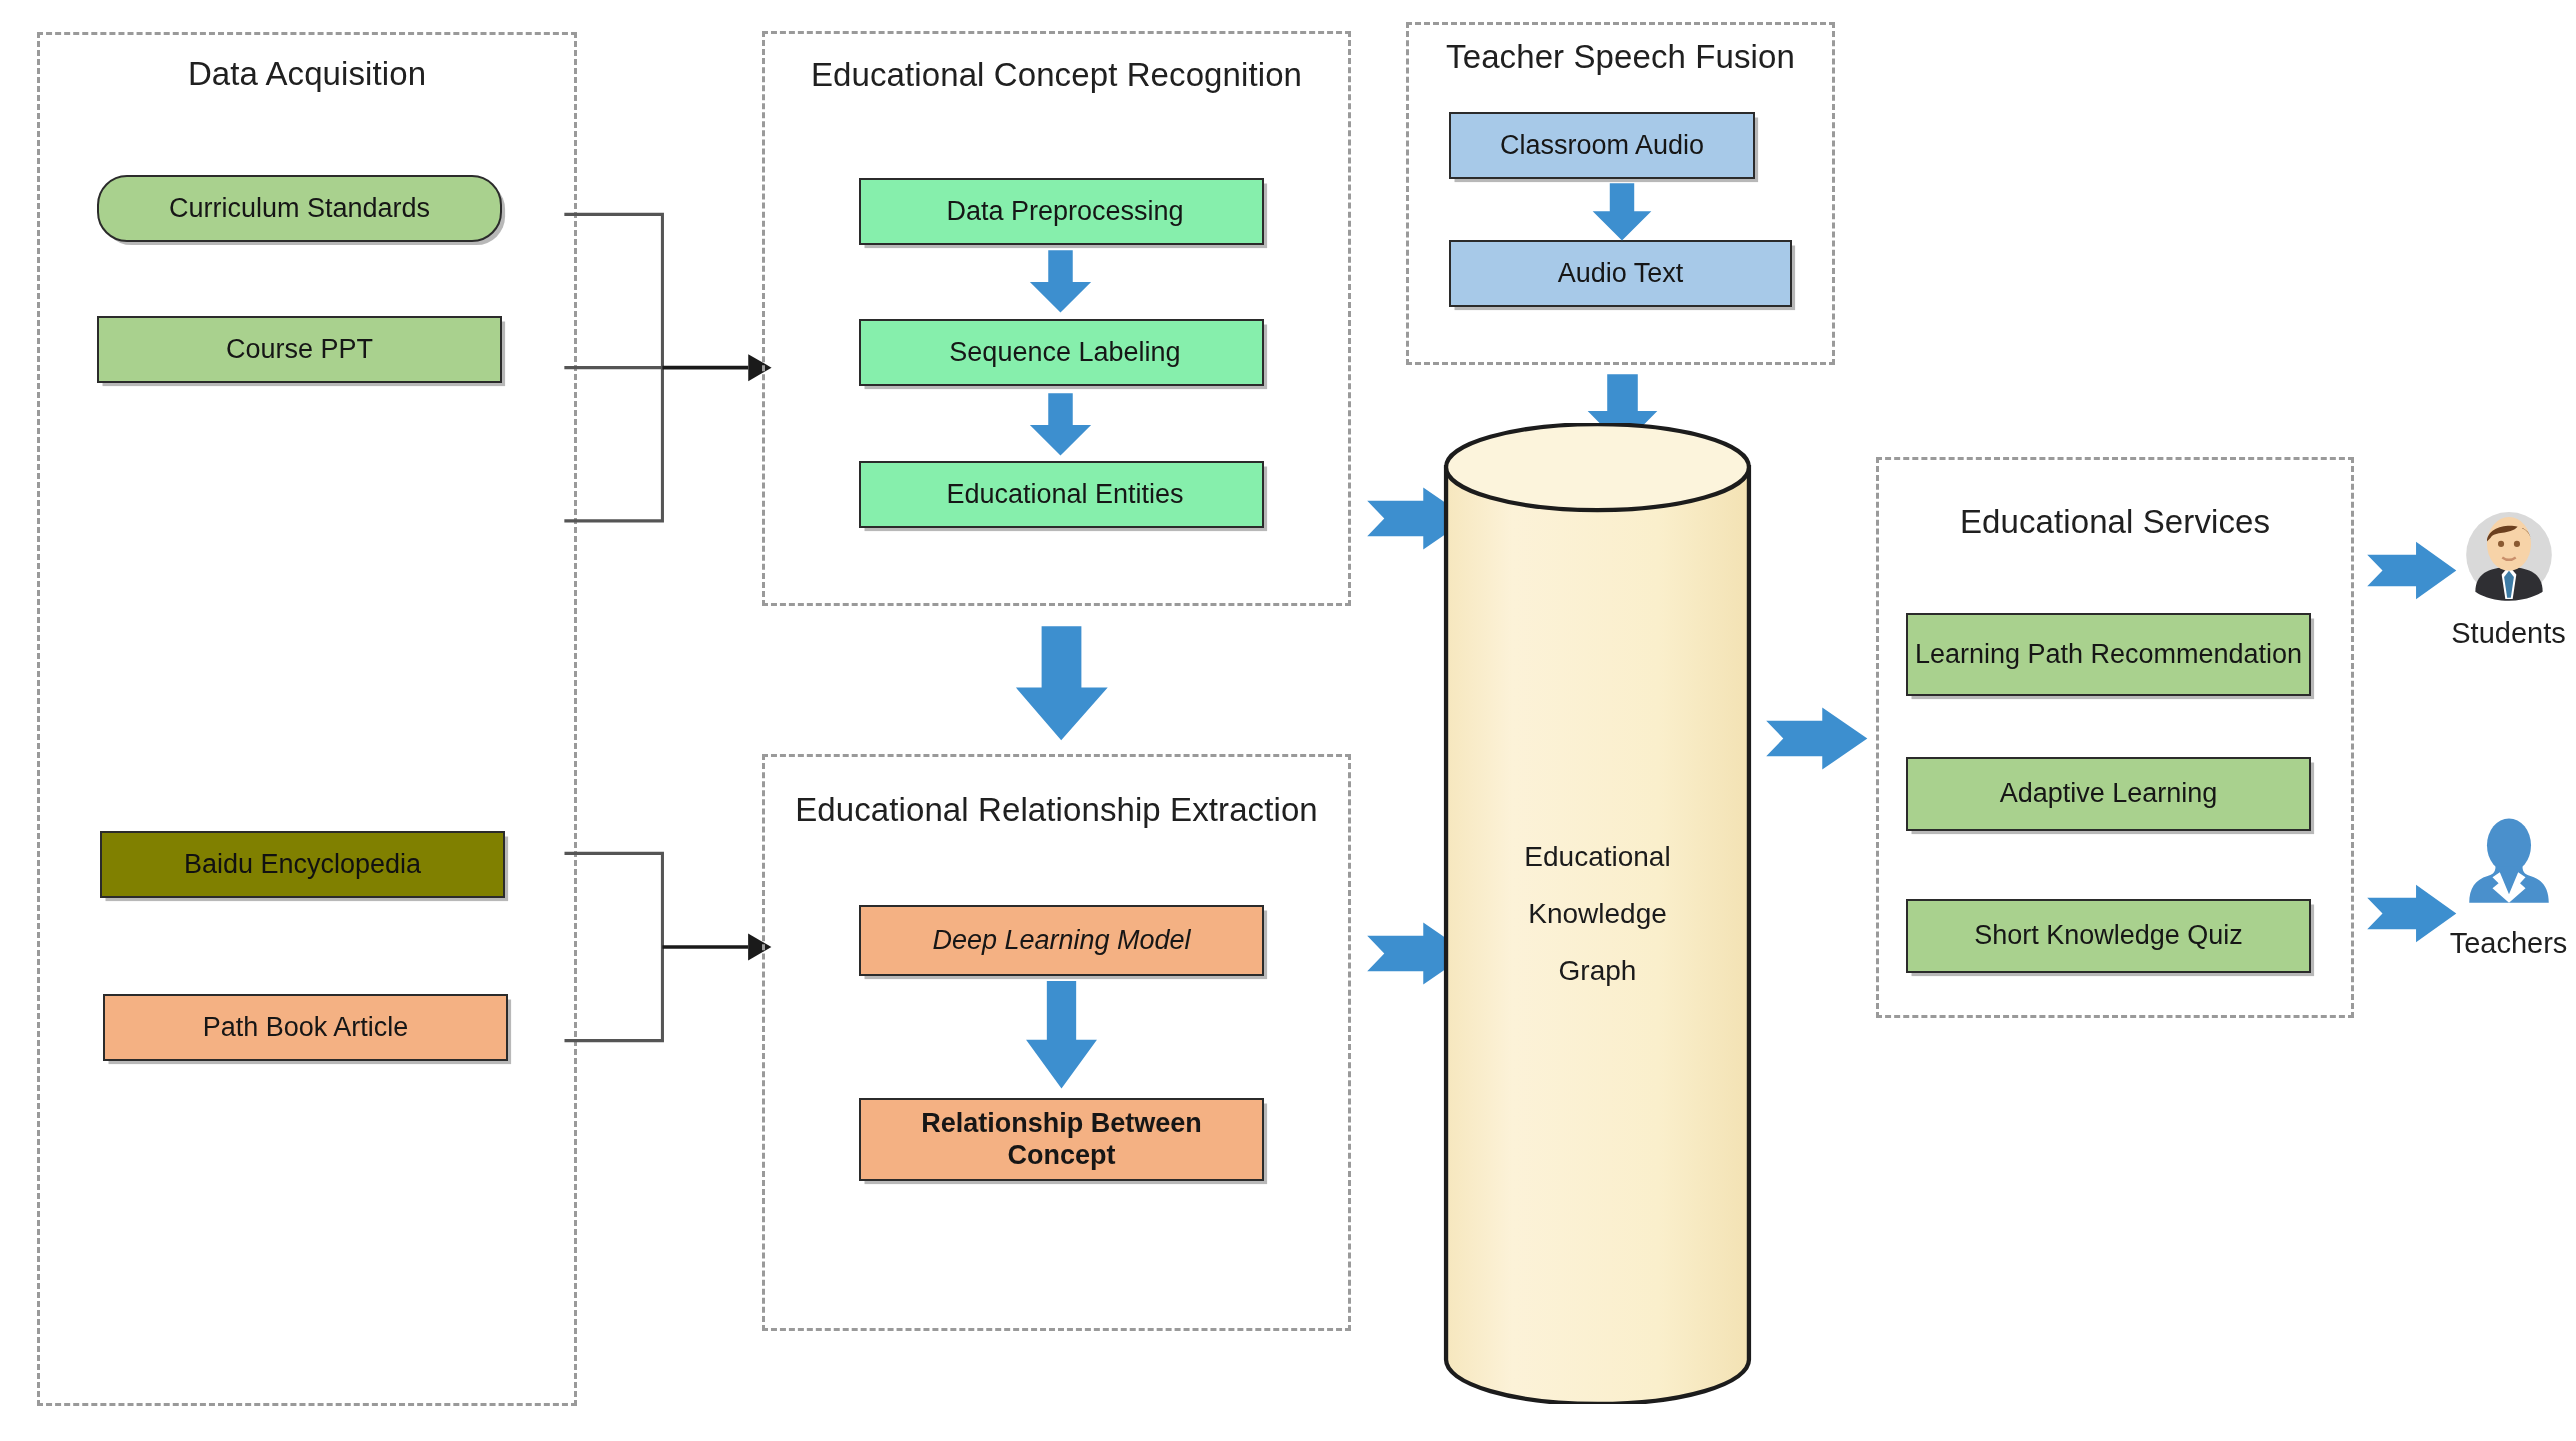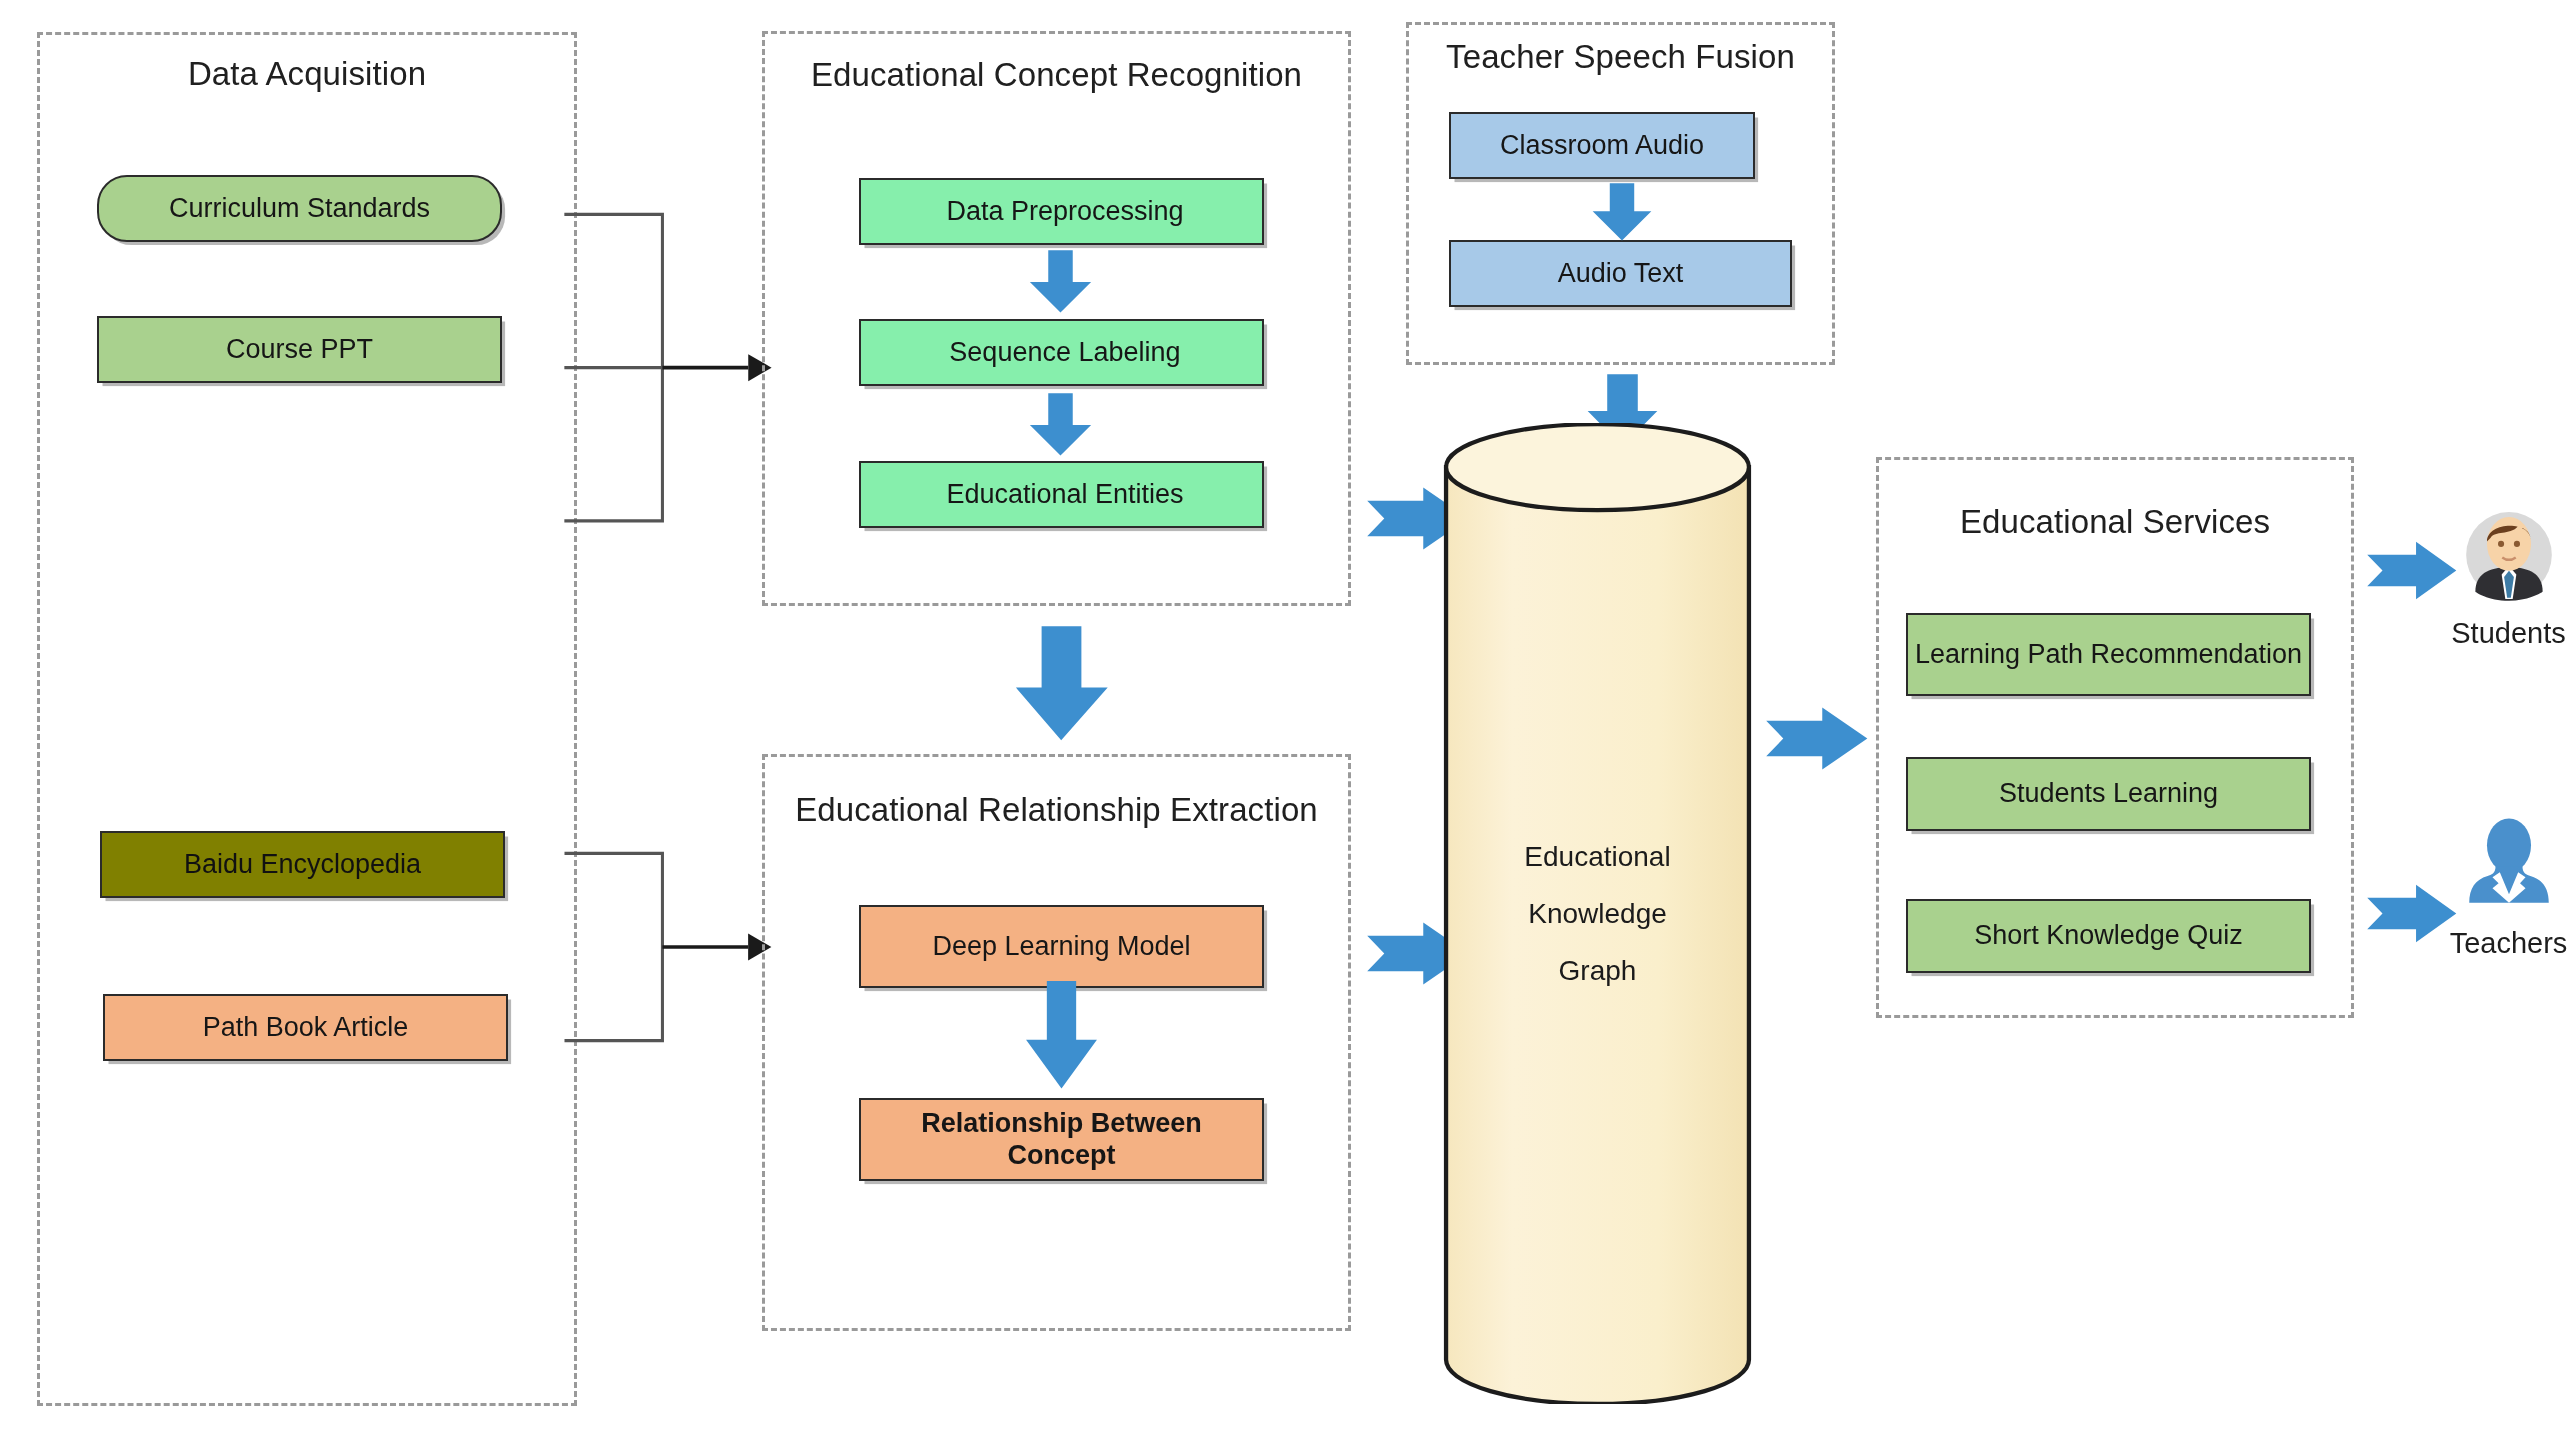--- a/index.html
+++ b/index.html
@@ -128,21 +128,21 @@
     <polygon points="34,0 74,0 74,46 102,46 54,94 6,46 34,46" fill="#3D8FCF"></polygon>
   </svg>
 
   <svg class="arrow" style="left:1584px;top:374px;width:77px;height:75px;" viewBox="0 0 126 122" xmlns="http://www.w3.org/2000/svg">
     <polygon points="38,0 88,0 88,60 120,60 63,118 6,60 38,60" fill="#3D8FCF"></polygon>
   </svg>
 
   <div class="group" style="left:762px;top:754px;width:589px;height:577px;"></div>
   <div class="group-title" style="left:762px;top:791px;width:589px;">Educational Relationship Extraction</div>
 
-  <div class="node orange" style="left:859px;top:905px;width:405px;height:83px;">Deep Learning Model</div>
+  <div class="node orange" style="left:859px;top:905px;width:405px;height:71px;font-style:italic;">Deep Learning Model</div>
   <div class="node orange" style="left:859px;top:1098px;width:405px;height:83px;font-weight:bold;">Relationship Between Concept</div>
 
   <svg class="arrow" style="left:1022px;top:981px;width:79px;height:110px;" viewBox="0 0 128 180" xmlns="http://www.w3.org/2000/svg">
     <polygon points="40,0 88,0 88,96 122,96 64,176 6,96 40,96" fill="#3D8FCF"></polygon>
   </svg>
 
   <svg class="arrow" style="left:1367px;top:920px;width:104px;height:67px;" viewBox="0 0 170 110" xmlns="http://www.w3.org/2000/svg">
     <polygon points="0,26 28,55 0,84 92,84 92,106 166,55 92,4 92,26" fill="#3D8FCF"></polygon>
   </svg>
 
@@ -167,21 +167,21 @@
   </div>
 
   <svg class="arrow" style="left:1766px;top:705px;width:104px;height:67px;" viewBox="0 0 170 110" xmlns="http://www.w3.org/2000/svg">
     <polygon points="0,26 28,55 0,84 92,84 92,106 166,55 92,4 92,26" fill="#3D8FCF"></polygon>
   </svg>
 
   <div class="group" style="left:1876px;top:457px;width:478px;height:561px;"></div>
   <div class="group-title" style="left:1876px;top:503px;width:478px;">Educational Services</div>
 
   <div class="node green" style="left:1906px;top:613px;width:405px;height:83px;">Learning Path Recommendation</div>
-  <div class="node green" style="left:1906px;top:757px;width:405px;height:74px;">Students Learning</div>
+  <div class="node green" style="left:1906px;top:757px;width:405px;height:74px;">Adaptive Learning</div>
   <div class="node green" style="left:1906px;top:899px;width:405px;height:74px;">Short Knowledge Quiz</div>
 
   <svg class="arrow" style="left:2367px;top:540px;width:92px;height:61px;" viewBox="0 0 150 100" xmlns="http://www.w3.org/2000/svg">
     <polygon points="0,24 25,50 0,76 80,76 80,97 146,50 80,3 80,24" fill="#3D8FCF"></polygon>
   </svg>
 
   <svg class="arrow" style="left:2367px;top:883px;width:92px;height:61px;" viewBox="0 0 150 100" xmlns="http://www.w3.org/2000/svg">
     <polygon points="0,24 25,50 0,76 80,76 80,97 146,50 80,3 80,24" fill="#3D8FCF"></polygon>
   </svg>
 

